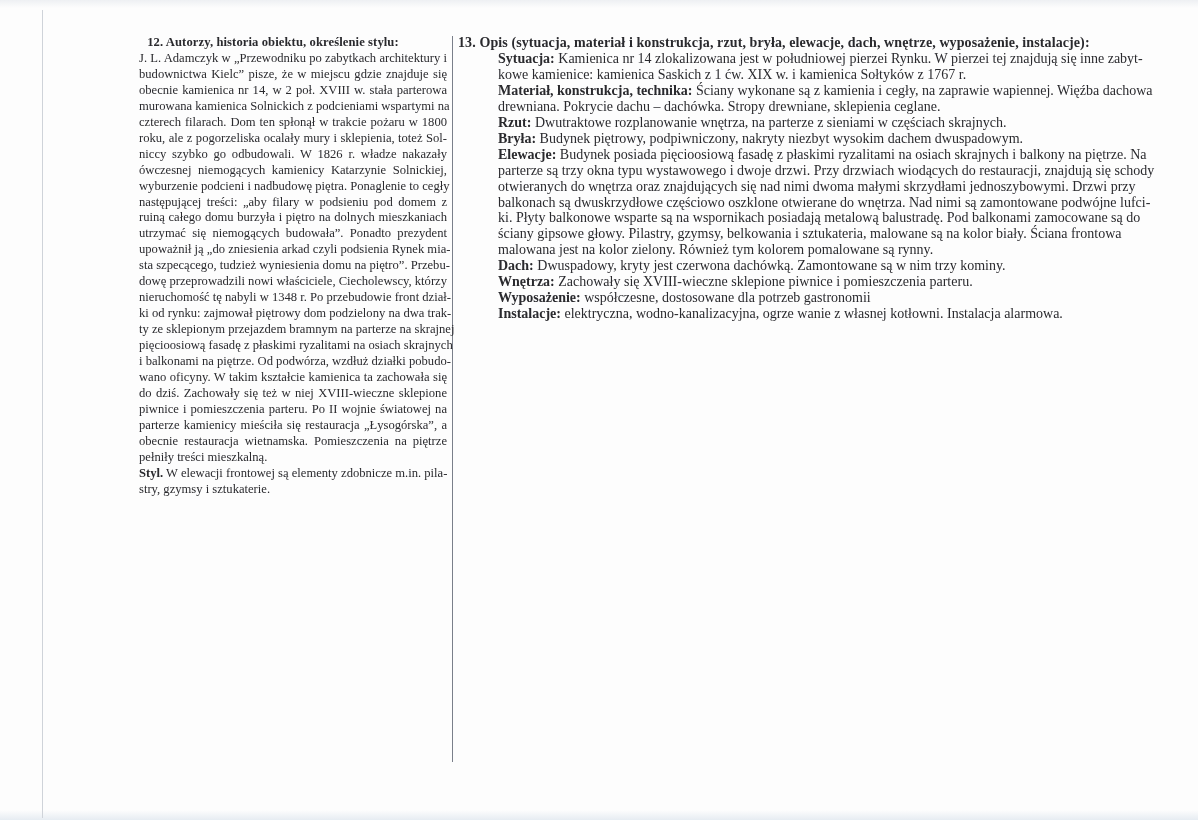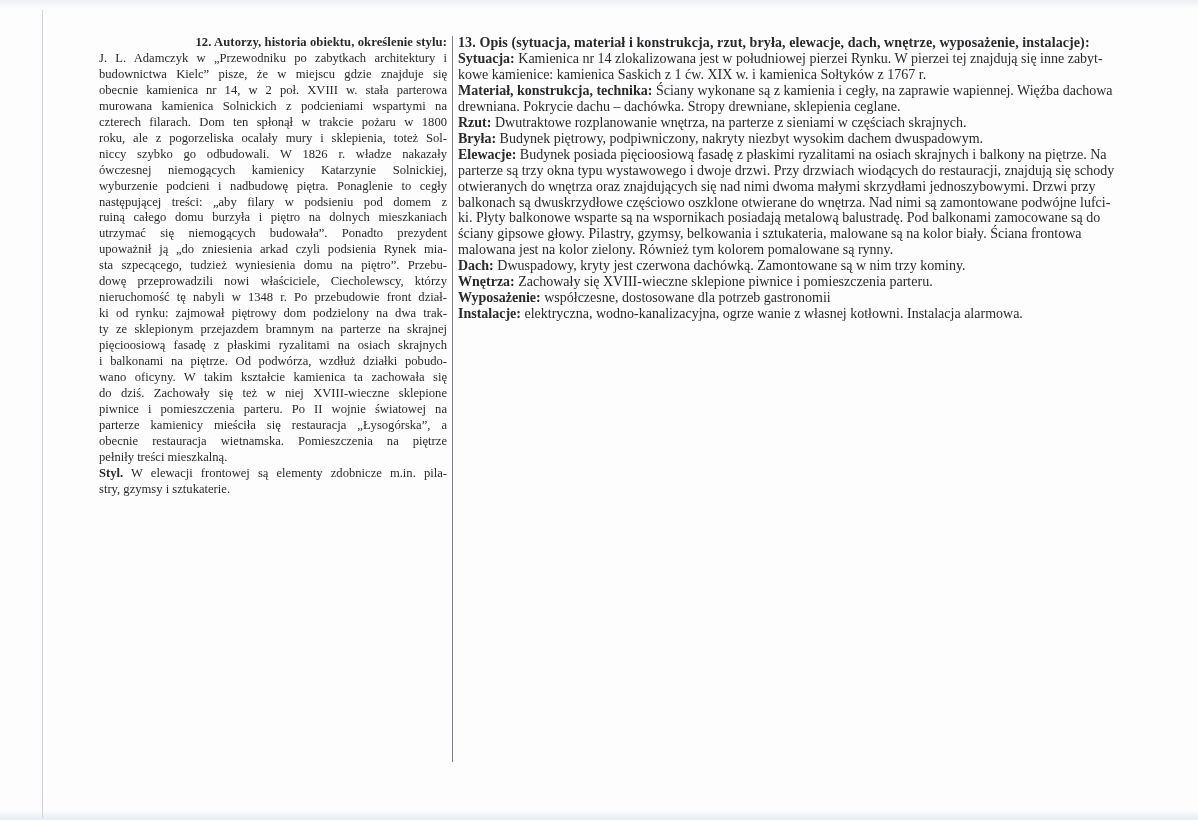--- a/index.html
+++ b/index.html
@@ -49,37 +49,38 @@
       position: absolute;
       left: 458px; top: 35px;
       width: 570px;
       font-size: 14px;
       line-height: 15.95px;
       text-align: justify;
     }
     .section-heading {
       font-weight: bold;
       display: block;
-      text-align: right;
+      text-align: center;
       white-space: nowrap;
       letter-spacing: 0.1px;
     }
     .para {
       margin: 0;
       padding: 0;
     }
     .label {
       font-weight: bold;
     }
     .line {
       display: block;
       text-align: justify;
       text-align-last: justify;
       white-space: nowrap;
       overflow: visible;
+      margin-left: 40px;
     }
     .line.last {
       text-align-last: left;
     }
   </style>
 </head>
 <body>
 
 <div class="scan-shadow-top"></div>
 <div class="scan-shadow-bottom"></div>

